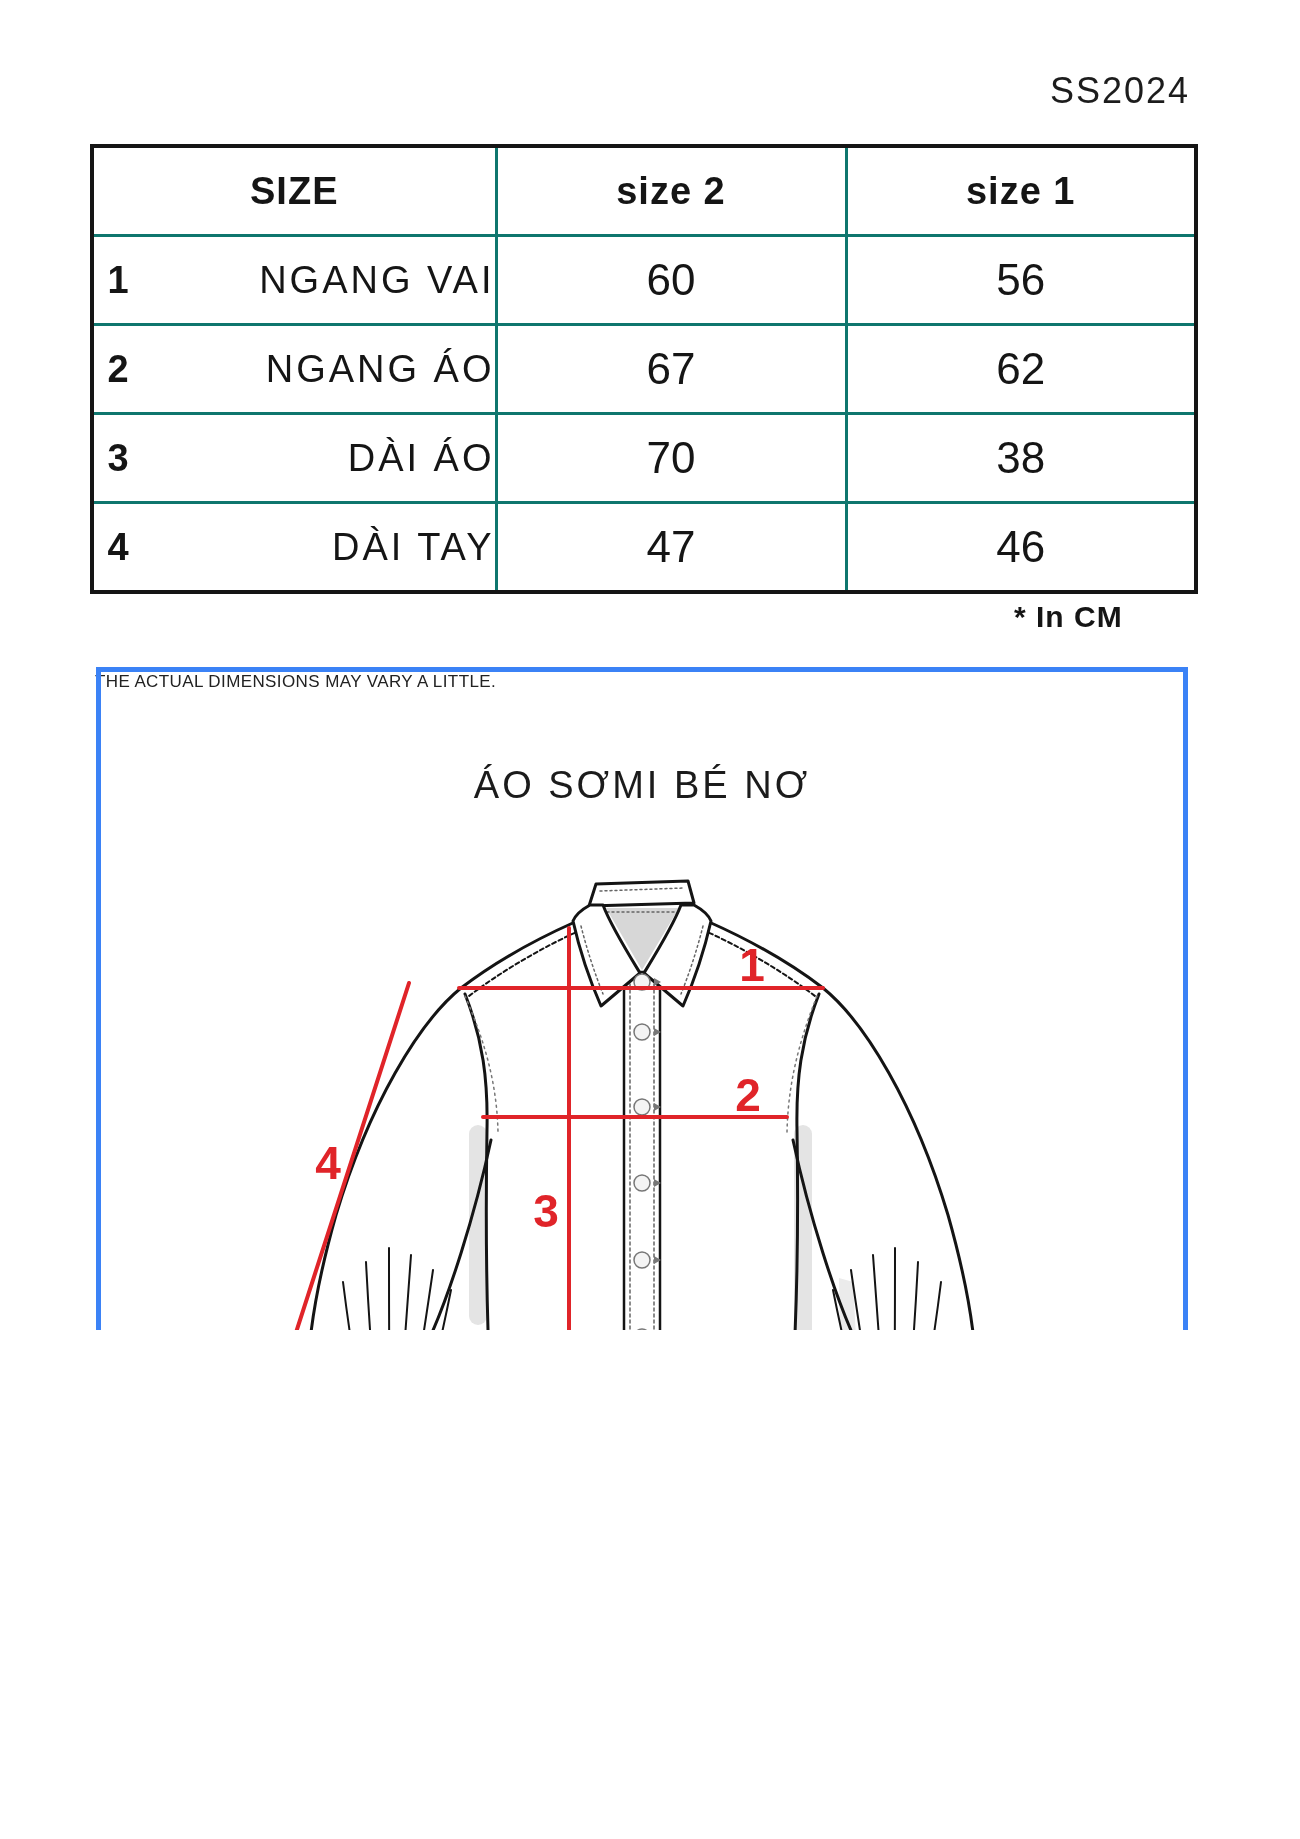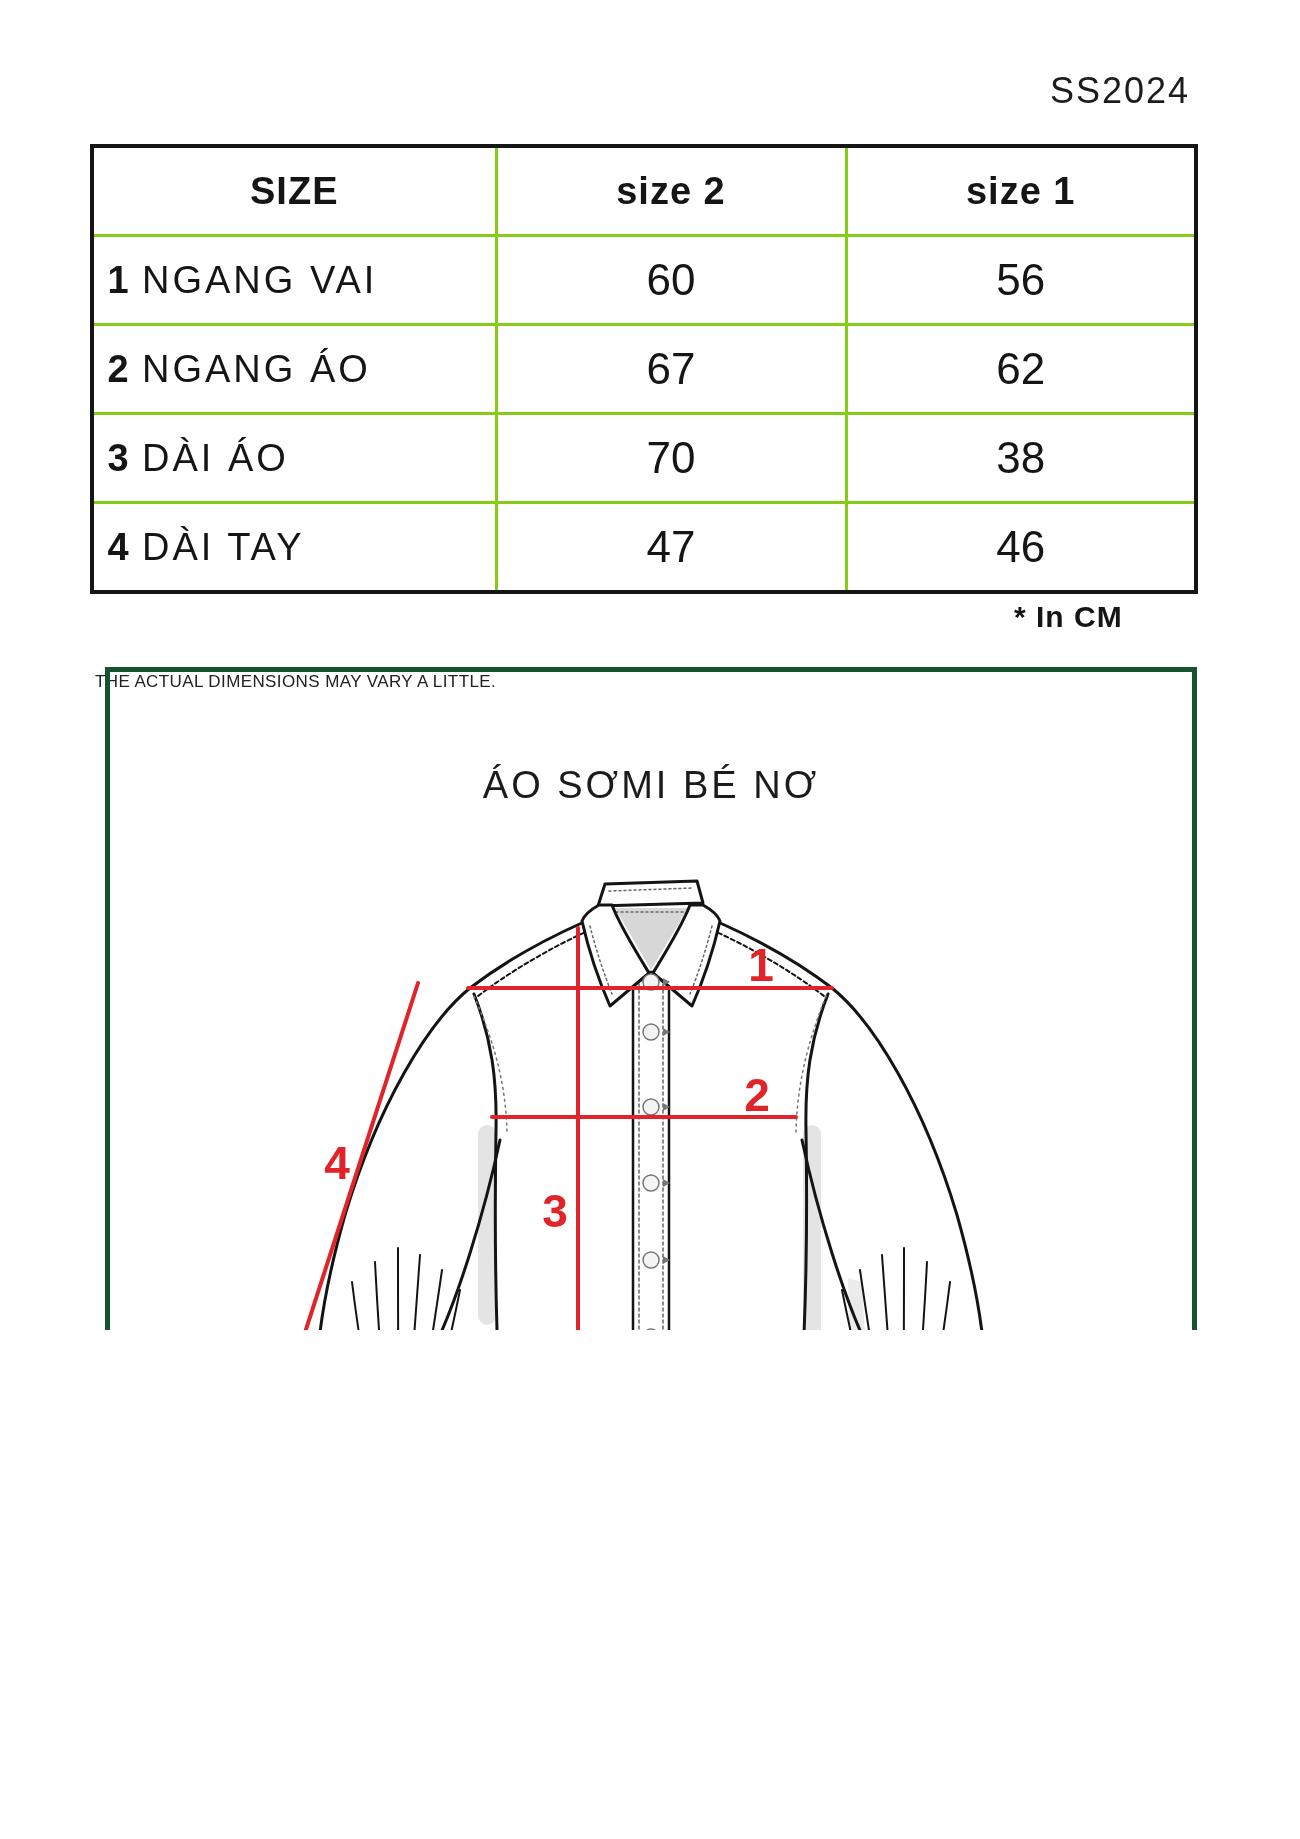--- a/index.html
+++ b/index.html
@@ -4,38 +4,38 @@
 <style>
   html,body{margin:0;padding:0;background:#ffffff;}
   .page{position:relative;width:1300px;height:1330px;background:#fff;overflow:hidden;
         font-family:"Liberation Sans",sans-serif;color:#151515;}
 
   .season{position:absolute;left:1000px;top:70px;width:190px;text-align:right;
           font-size:36px;letter-spacing:2px;color:#1c1c1c;}
 
   table.size-table{position:absolute;left:90px;top:144px;width:1104px;
         border-collapse:collapse;table-layout:fixed;}
-  table.size-table th,table.size-table td{border:3px solid #84cc16;height:86px;
+  table.size-table th,table.size-table td{border:3px solid #0f766e;height:86px;
         text-align:center;vertical-align:middle;padding:0;}
   table.size-table{border:4px solid #151515;}
   col.c1{width:404px}col.c2{width:350px}col.c3{width:350px}
   th.hdr{font-size:38px;font-weight:bold;letter-spacing:1px;}
   td.val{font-size:44px;font-weight:400;}
   td.lblcell{padding-left:36px;}
   .rowlabel{display:flex;align-items:center;}
   .rowlabel .num{flex:0 0 48px;font-weight:bold;font-size:38px;text-align:center;}
-  .rowlabel .name{flex:1;text-align:left;font-size:38px;letter-spacing:3px;}
+  .rowlabel .name{flex:1;text-align:right;font-size:38px;letter-spacing:3px;}
 
   .footnote{position:absolute;left:95px;font-size:17px;letter-spacing:.4px;color:#222;}
   .fn1{top:598px;} .fn2{top:672px;}
   .unit{position:absolute;left:1014px;top:600px;width:180px;text-align:left;
         font-size:30px;font-weight:bold;letter-spacing:1px;}
 
-  .diagram-box{position:absolute;left:105px;top:667px;width:1092px;height:1050px;
-        border:5px solid #14532d;box-sizing:border-box;padding-left:48px;}
+  .diagram-box{position:absolute;left:96px;top:667px;width:1092px;height:1050px;
+        border:5px solid #3b82f6;box-sizing:border-box;padding-left:48px;}
   .diagram-title{position:absolute;top:92px;left:0;width:100%;text-align:center;
         font-size:38px;letter-spacing:3px;color:#1b1b1b;}
   .drawing{position:absolute;left:0;top:0;}
   .brand-wrap{position:absolute;bottom:-32px;left:0;width:100%;text-align:center;}
   .brand{display:inline-block;background:#fff;padding:0 26px;font-size:56px;
         font-weight:bold;letter-spacing:1px;line-height:56px;transform:translateX(-14px);text-align:center;}
 </style>
 </head>
 <body>
 

